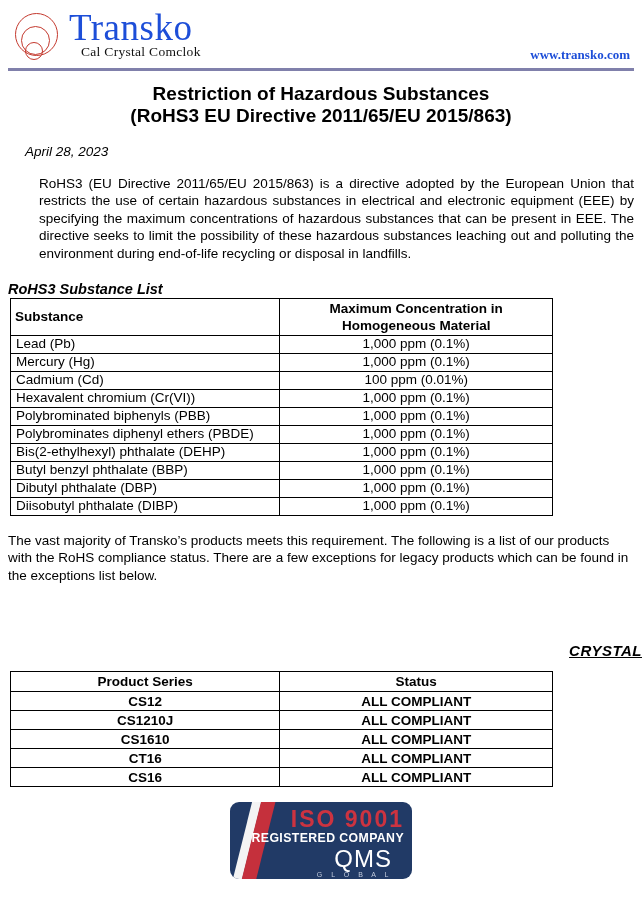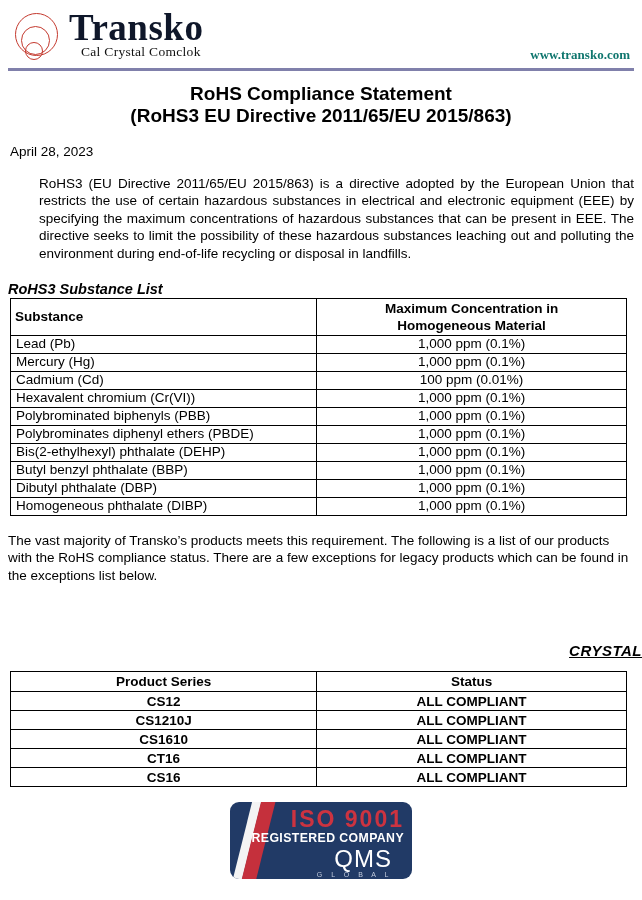--- a/index.html
+++ b/index.html
@@ -20,48 +20,48 @@
   }
   .logo { display: flex; align-items: flex-start; }
   .logo-circles { position: relative; width: 50px; height: 52px; margin-top: 3px; }
   .lc { position: absolute; border: 1.6px solid #c4392e; border-radius: 50%; }
   .lc1 { width: 43px; height: 43px; left: 1px;  top: 1px; }
   .lc2 { width: 29px; height: 29px; left: 7px;  top: 14px; }
   .lc3 { width: 18px; height: 18px; left: 11px; top: 30px; }
   .logo-textcol { margin-left: 5px; }
   .brand {
     font-family: "Liberation Serif", serif;
-    font-size: 37px; font-weight: bold; color: #0f172a;
+    font-size: 37px; font-weight: normal; color: #1d4ed8;
     line-height: 38px; letter-spacing: 0.5px;
   }
   .tagline {
     font-family: "Liberation Serif", serif;
     font-size: 13.5px; color: #111; margin-top: -3px; padding-left: 12px;
     letter-spacing: 0.3px;
   }
   .website {
     font-family: "Liberation Serif", serif;
-    font-size: 13px; font-weight: bold; color: #0f766e;
+    font-size: 13px; font-weight: bold; color: #1d4ed8;
     text-decoration: none; padding-bottom: 1px;
   }
   .rule { border: none; height: 2.6px; background: #8080ab; margin: 4px 8px 0 8px; }
 
   
   .title { margin-top: 12px; text-align: center; font-weight: bold; font-size: 19px; line-height: 22px; }
 
-  .date { margin: 17px 8px 0 10px; font-size: 13.5px; }
+  .date { margin: 17px 8px 0 25px; font-size: 13.5px; font-style: italic; }
 
   .para { margin: 16px 8px 0 8px; font-size: 13.5px; line-height: 17.6px; }
   .para.justified { text-align: justify; margin-left: 39px; }
 
   
   .section-heading {
     margin: 18px 8px 0 8px; font-size: 14.5px; font-weight: bold; font-style: italic;
   }
-  table { border-collapse: collapse; width: 617px; margin: 1px 0 0 10px; font-size: 13.5px; }
+  table { border-collapse: collapse; width: 543px; margin: 1px 0 0 10px; font-size: 13.5px; }
   th, td { border: 1.4px solid #000; }
   th { font-weight: bold; text-align: center; padding: 1px 4px; line-height: 17px; white-space: pre-line; }
   .substance-table td { height: 18px; line-height: 14px; padding: 0 5px; }
   .substance-table .col-substance { width: 49.7%; text-align: left; }
   .substance-table .col-limit { width: 50.3%; text-align: center; }
 
   
   .crystal-heading {
     margin-top: 58px; text-align: right;
     font-size: 15px; font-weight: bold; font-style: italic; text-decoration: underline;
@@ -112,21 +112,21 @@
       <div class="logo-textcol">
         <div class="brand">Transko</div>
         <div class="tagline">Cal Crystal Comclok</div>
       </div>
     </div>
     <a class="website" href="#">www.transko.com</a>
   </div>
   <hr class="rule">
 
   <div class="title">
-    <div>RoHS Compliance Statement</div>
+    <div>Restriction of Hazardous Substances</div>
     <div>(RoHS3 EU Directive 2011/65/EU 2015/863)</div>
   </div>
 
   <div class="date">April 28, 2023</div>
 
   <p class="para justified">RoHS3 (EU Directive 2011/65/EU 2015/863) is a directive adopted by the European Union that restricts the use of certain hazardous substances in electrical and electronic equipment (EEE) by specifying the maximum concentrations of hazardous substances that can be present in EEE.  The directive seeks to limit the possibility of these hazardous substances leaching out and polluting the environment during end-of-life recycling or disposal in landfills.</p>
 
   <div class="section-heading">RoHS3 Substance List</div>
   <table class="substance-table">
     <thead>
@@ -167,21 +167,21 @@
         </tr>
       <tr>
           <td class="col-substance">Butyl benzyl phthalate (BBP)</td>
           <td class="col-limit">1,000 ppm (0.1%)</td>
         </tr>
       <tr>
           <td class="col-substance">Dibutyl phthalate (DBP)</td>
           <td class="col-limit">1,000 ppm (0.1%)</td>
         </tr>
       <tr>
-          <td class="col-substance">Homogeneous phthalate (DIBP)</td>
+          <td class="col-substance">Diisobutyl phthalate (DIBP)</td>
           <td class="col-limit">1,000 ppm (0.1%)</td>
         </tr>
     </tbody>
   </table>
 
   <p class="para">The vast majority of Transko’s products meets this requirement.  The following is a list of our products with the RoHS compliance status.  There are a few exceptions for legacy products which can be found in the exceptions list below.</p>
 
   <div class="crystal-heading">CRYSTAL</div>
   <table class="product-table">
     <thead>

